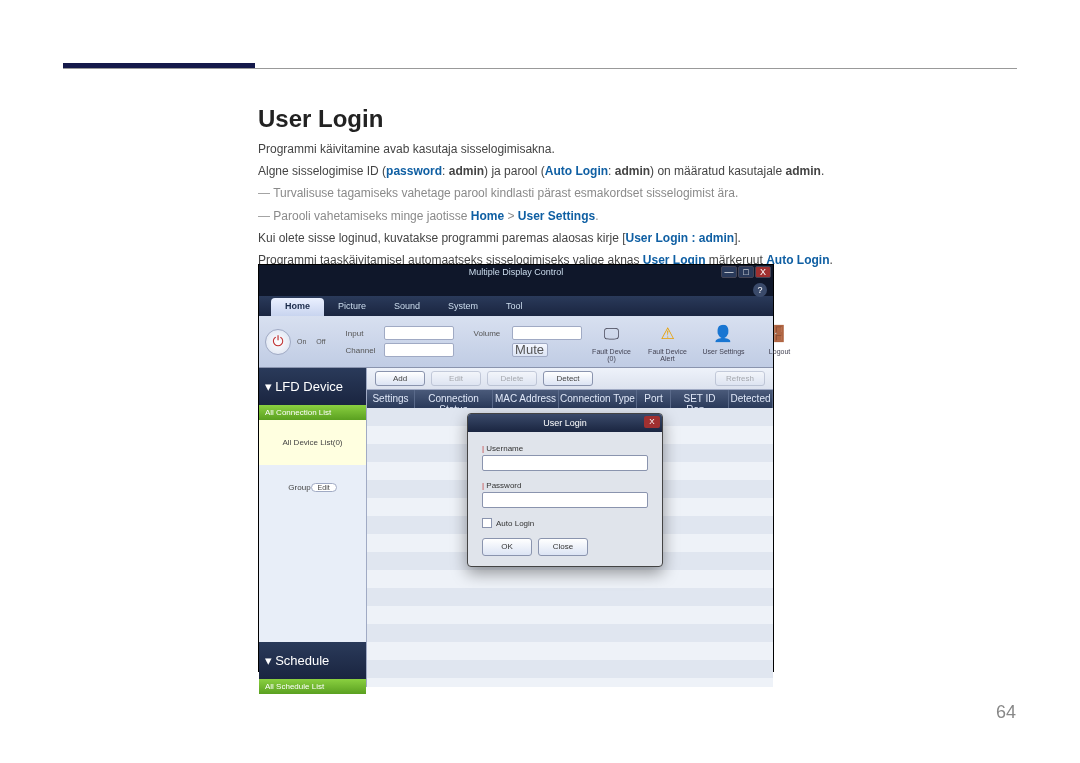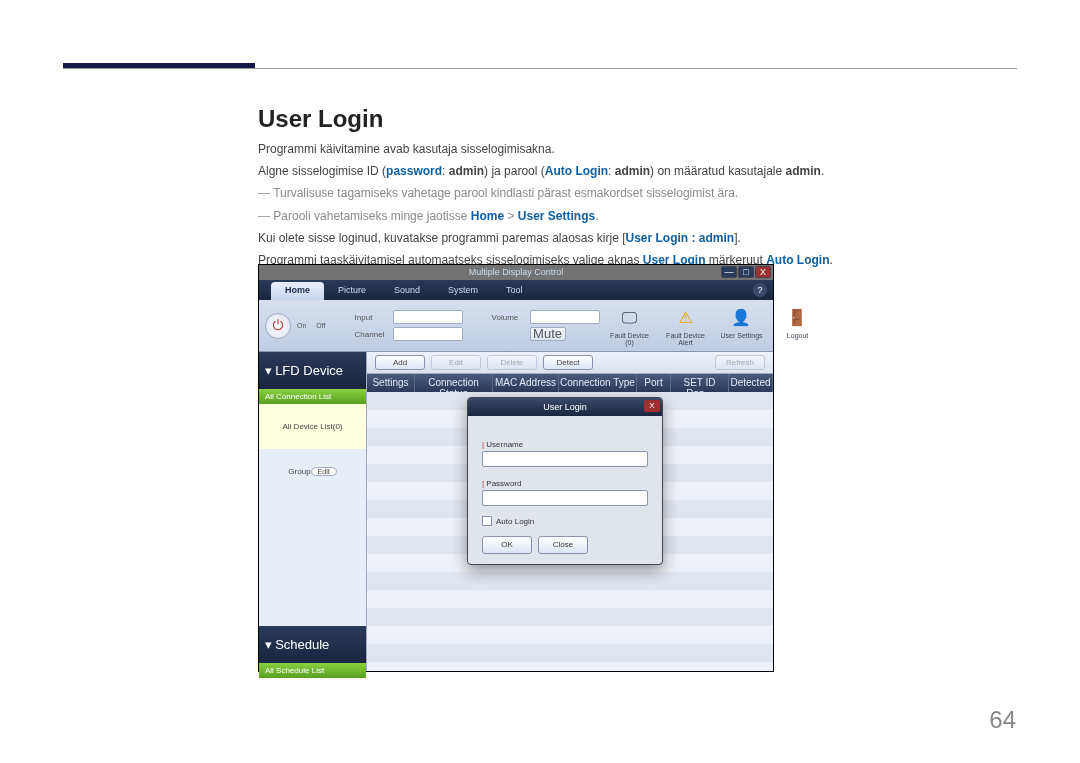--- a/index.html
+++ b/index.html
@@ -7,31 +7,31 @@
   .topbar { position: absolute; top: 63px; left: 63px; width: 192px; height: 5px; background: #14194a; }
   .divider { position: absolute; top: 68px; left: 63px; right: 63px; height: 1px; background: #999; }
   .heading { position: absolute; top: 105px; left: 258px; font-size: 24px; font-weight: bold; color: #222; }
   .textblock { position: absolute; top: 140px; left: 258px; right: 90px; line-height: 1.6; color: #444; }
   .textblock p { margin-bottom: 3px; }
   .textblock .dashline::before { content: "― "; color: #999; }
   .textblock .grey { color: #8a8a8a; }
   .link { color: #0f5fa3; font-weight: bold; }
   .bold { font-weight: bold; }
   .screenshot { position: absolute; top: 264px; left: 258px; width: 516px; height: 408px; border: 1px solid #000; font-family: Tahoma, Arial; font-size: 9px; }
-  .ss-titlebar { height: 15px; background: #737373; color: #cde; text-align: center; line-height: 15px; position: relative; font-size: 9px; }
+  .ss-titlebar { height: 31px; background: #0f172a; color: #cde; text-align: center; line-height: 15px; position: relative; font-size: 9px; }
   .ss-winbtns { position: absolute; right: 2px; top: 1px; display: flex; gap: 1px; }
   .ss-winbtn { width: 16px; height: 12px; background: #2a3a5a; color: #fff; text-align: center; line-height: 11px; font-size: 9px; border: 1px solid #445; border-radius: 2px; }
   .ss-winbtn.close { background: #a03030; }
   .ss-helpbtn { position: absolute; right: 6px; top: 18px; width: 14px; height: 14px; border-radius: 50%; background: #3a4a6a; color: #fff; text-align: center; line-height: 14px; font-size: 9px; }
   .ss-tabs { height: 20px; background: linear-gradient(#2a3a5a, #1a2540); display: flex; padding-left: 12px; }
   .ss-tab { padding: 3px 14px; color: #cde; font-size: 9px; border-radius: 4px 4px 0 0; margin-top: 2px; }
   .ss-tab.active { background: linear-gradient(#eaf0ff, #c8d4ef); color: #1a2a4a; font-weight: bold; }
   .ss-ribbon { height: 52px; background: linear-gradient(#d8e0f0, #c0cce4); display: flex; align-items: center; padding: 4px 6px; gap: 6px; border-bottom: 1px solid #8a94ae; }
   .ss-ribbtn { width: 26px; height: 26px; border-radius: 50%; background: radial-gradient(#fff,#d8e0f0); border: 1px solid #a0aac4; display: flex; align-items: center; justify-content: center; }
-  .ss-ribfields { display: flex; flex-direction: column; gap: 3px; margin-left: 23px; }
+  .ss-ribfields { display: flex; flex-direction: column; gap: 3px; margin-left: 14px; }
   .ss-ribrow { display: flex; align-items: center; gap: 4px; font-size: 8px; color: #555; }
   .ss-ribsel { width: 70px; height: 14px; border: 1px solid #a0aac4; background: #fff; border-radius: 2px; }
   .ss-ribminibtn { width: 36px; height: 14px; border: 1px solid #a0aac4; background: linear-gradient(#f4f7ff,#dce4f4); border-radius: 2px; font-size: 13px; text-align: center; line-height: 12px; color: #555; }
   .ss-ribicons { display: flex; gap: 8px; margin-left: auto; }
   .ss-ribicon { width: 48px; text-align: center; font-size: 7px; color: #445; }
   .ss-ribicon .ic { width: 24px; height: 24px; margin: 0 auto 2px; display: flex; align-items: center; justify-content: center; font-size: 16px; }
   .ss-body { display: flex; height: calc(100% - 87px); }
   .ss-side { width: 108px; background: #e8eef8; border-right: 1px solid #a0aac4; }
   .ss-sidehdr { background: linear-gradient(#2a3a5a,#1a2540); color: #fff; font-size: 13px; padding: 11px 6px; }
   .ss-sidegreen { background: linear-gradient(#8ad040,#5aa020); color: #fff; font-size: 8px; padding: 3px 6px; }
@@ -43,28 +43,28 @@
   .ss-actbtn { width: 50px; height: 15px; border: 1px solid #8a94ae; background: linear-gradient(#fff,#dce4f4); border-radius: 3px; font-size: 8px; text-align: center; line-height: 13px; color: #444; }
   .ss-actbtn.disabled { opacity: 0.4; }
   .ss-actbtn.right { margin-left: auto; }
   .ss-cols { height: 18px; background: linear-gradient(#4a5a7a,#2a3a5a); display: flex; color: #e0e8f8; font-size: 10px; }
   .ss-col { padding: 3px 0; text-align: center; border-right: 1px solid #5a6a8a; }
   .ss-grid { position: absolute; top: 40px; left: 0; right: 0; bottom: 0px; background: repeating-linear-gradient(#e0e6f0 0, #e0e6f0 18px, #eef2f8 18px, #eef2f8 36px); }
   .ss-dialog { position: absolute; top: 45px; left: 100px; width: 196px; border: 1px solid #444; background: #e0e4eb; box-shadow: 0 6px 16px rgba(0,0,0,0.4); border-radius: 4px; overflow: hidden; }
   .ss-dlg-title { height: 18px; background: linear-gradient(#3a4a6a,#1a2540); color: #fff; text-align: center; line-height: 18px; font-size: 9px; position: relative; }
   .ss-dlg-close { position: absolute; right: 2px; top: 2px; width: 16px; height: 12px; background: #a03030; color: #fff; border-radius: 2px; font-size: 8px; line-height: 12px; text-align: center; }
   .ss-dlg-body { padding: 12px 14px 10px; }
-  .ss-dlg-field { margin-bottom: 10px; margin-top: 12px; }
+  .ss-dlg-field { margin-bottom: 10px; }
   .ss-dlg-label { font-size: 8px; color: #333; margin-bottom: 2px; }
   .ss-dlg-input { width: 100%; height: 16px; border: 1px solid #8a94ae; background: #fff; border-radius: 2px; }
   .ss-dlg-check { display: flex; align-items: center; gap: 4px; font-size: 8px; color: #333; margin: 6px 0 10px; }
   .ss-dlg-checkbox { width: 10px; height: 10px; border: 1px solid #8a94ae; background: #fff; }
   .ss-dlg-btns { display: flex; justify-content: flex-start; gap: 6px; }
   .ss-dlg-btn { width: 50px; height: 18px; border: 1px solid #8a94ae; background: linear-gradient(#fff,#dce4f4); border-radius: 3px; font-size: 8px; text-align: center; line-height: 16px; }
-  .pagenum { position: absolute; bottom: 29px; right: 64px; font-size: 24px; color: #888; }
+  .pagenum { position: absolute; bottom: 40px; right: 64px; font-size: 18px; color: #888; }
 </style>
 </head>
 <body>
 
 <div class="topbar"></div>
 <div class="divider"></div>
 
 <h1 class="heading">User Login</h1>
 
 <div class="textblock">

